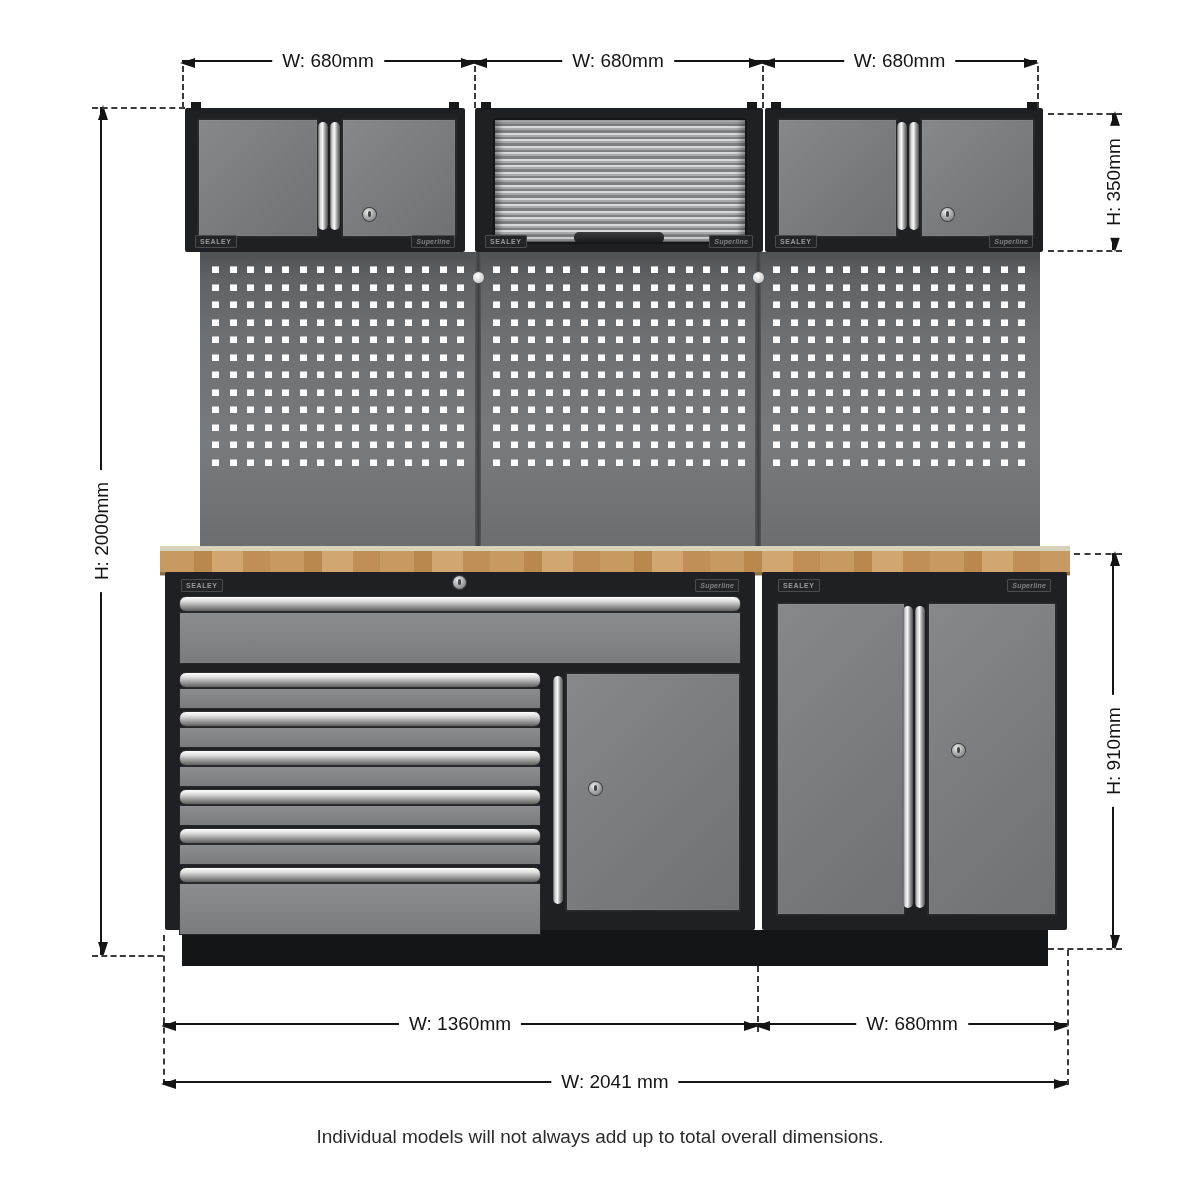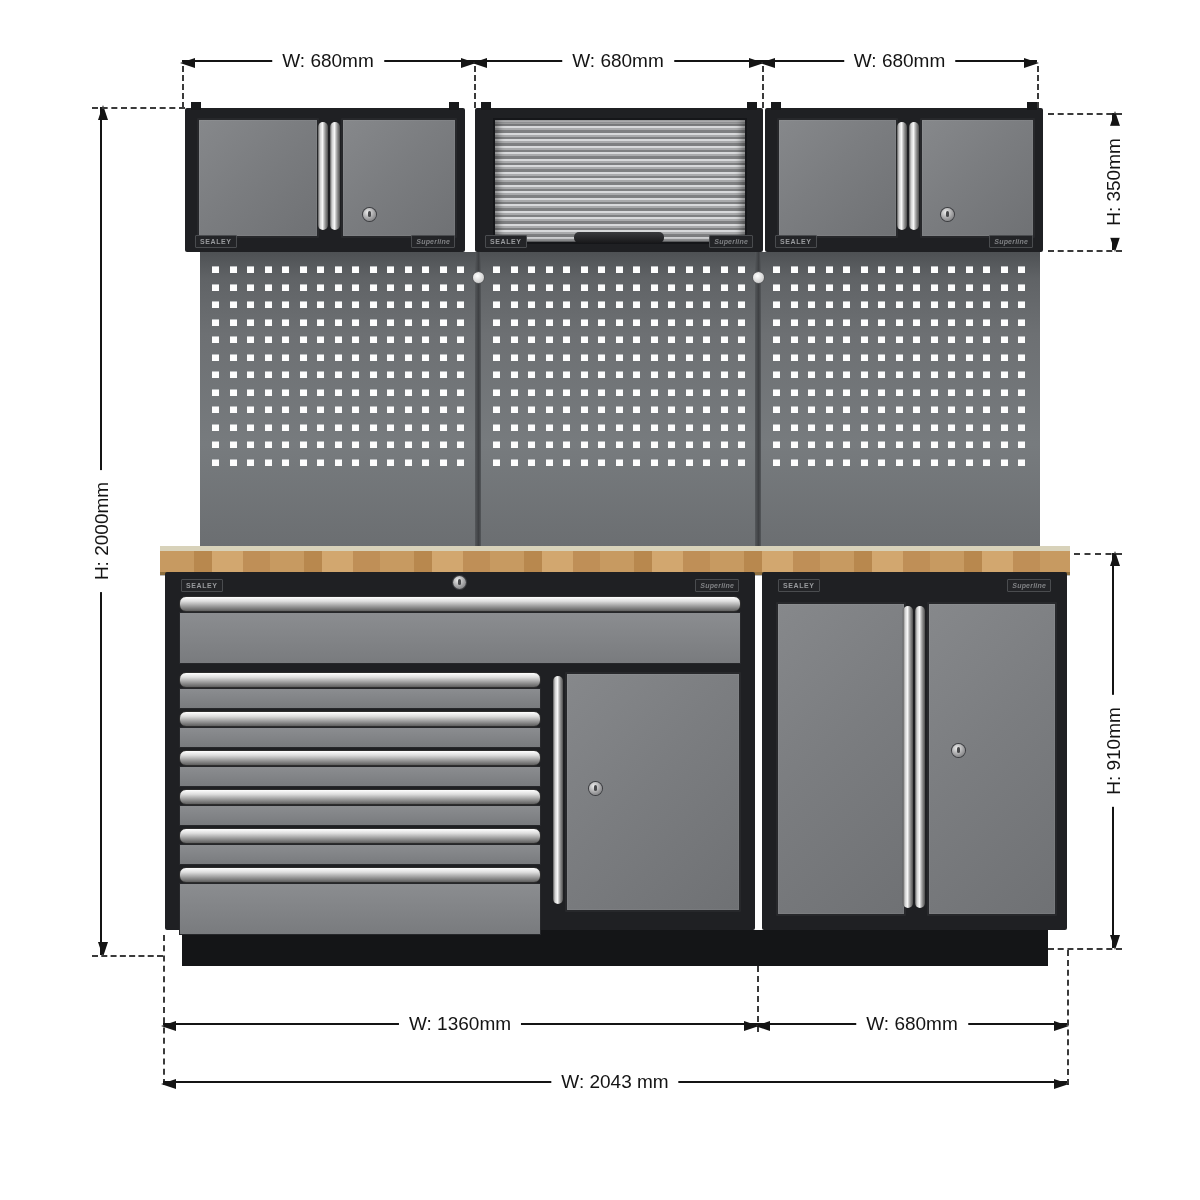--- a/index.html
+++ b/index.html
@@ -132,21 +132,21 @@
     <span class="dlab">W: 1360mm</span>
   </div>
   <div class="dimh" style="left:757px;top:1023px;width:310px;">
     <span class="ar l"></span>
     <span class="ar r"></span>
     <span class="dlab">W: 680mm</span>
   </div>
   <div class="dimh" style="left:163px;top:1081px;width:904px;">
     <span class="ar l"></span>
     <span class="ar r"></span>
-    <span class="dlab">W: 2043 mm</span>
+    <span class="dlab">W: 2041 mm</span>
   </div>
 
   <div style="position:absolute;left:200px;top:252px;width:840px;height:296px;">
     <div class="pegpanel" style="left:0;width:275px;">
       <div class="holes" style="left:12px;top:14px;right:10px;height:212px;">
           <span class="hole" style="left: 0px; top: 0px;"></span>
           <span class="hole" style="left: 17.5px; top: 0px;"></span>
           <span class="hole" style="left: 35px; top: 0px;"></span>
           <span class="hole" style="left: 52.5px; top: 0px;"></span>
           <span class="hole" style="left: 70px; top: 0px;"></span>
@@ -783,14 +783,15 @@
   <div class="frame" style="left:762px;top:572px;width:305px;height:358px;">
     <span class="badge" style="left:16px;top:7px;">SEALEY</span>
     <span class="badge series" style="right:16px;top:7px;">Superline</span>
     <div class="doorface" style="left:14px;top:30px;width:126px;height:310px;"></div>
     <div class="doorface" style="left:165px;top:30px;width:126px;height:310px;"></div>
     <span class="vhandle" style="left:141px;top:34px;height:302px;"></span>
     <span class="vhandle" style="left:153px;top:34px;height:302px;"></span>
     <span class="kh" style="left:190px;top:172px;"></span>
   </div>
 
+  <div class="footer-note">Individual models will not always add up to total overall dimensions.</div>
 
 </div>
 
 </body></html>

